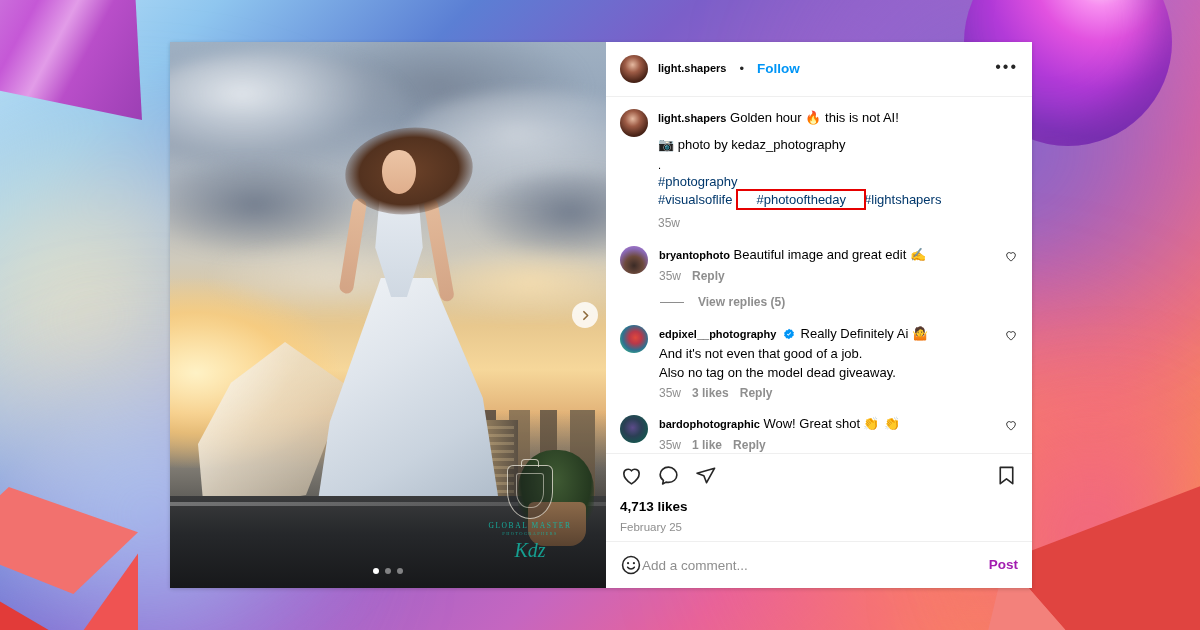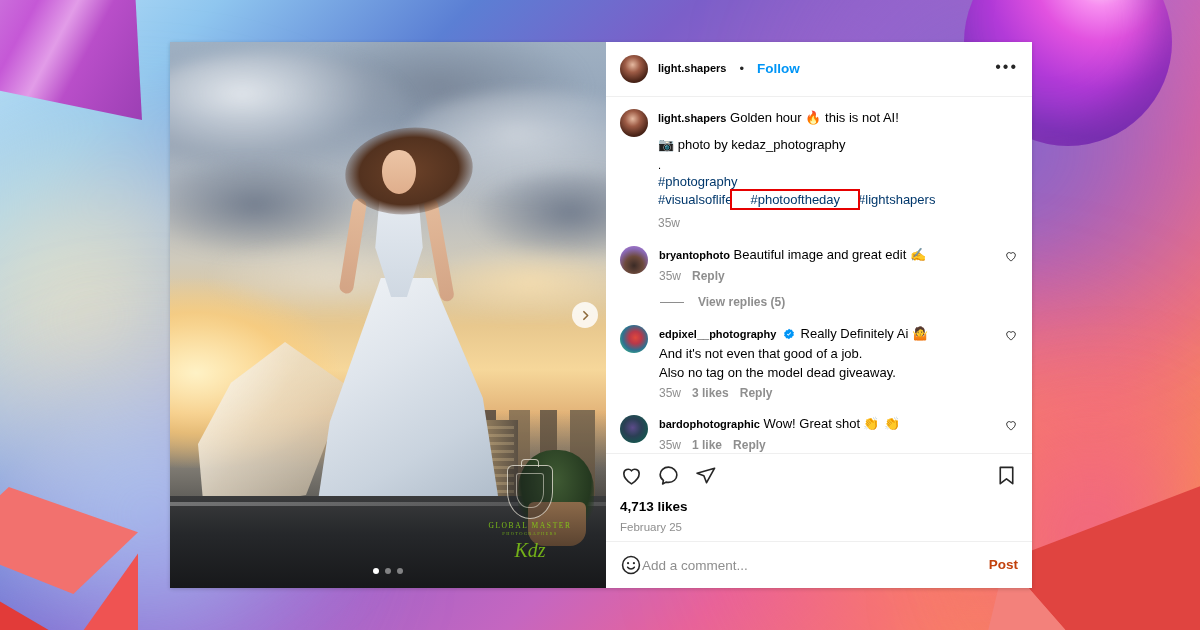--- a/index.html
+++ b/index.html
@@ -200,21 +200,21 @@
     clip-path: polygon(58% 0%, 100% 26%, 72% 90%, 4% 100%, 0% 60%, 22% 24%);
     filter: blur(.4px);
   }
   .arm-l { position:absolute; left:176px; top:156px; width:14px; height:96px;
            background:linear-gradient(to bottom,#e4bb9b,#d3a485); border-radius:8px; transform:rotate(9deg);}
   .arm-r { position:absolute; left:262px; top:156px; width:14px; height:104px;
            background:linear-gradient(to bottom,#e4bb9b,#d3a485); border-radius:8px; transform:rotate(-10deg);}
 
   .watermark {
     position:absolute; right:30px; bottom:28px;
-    width: 92px; text-align:center; color:#84cc16;
+    width: 92px; text-align:center; color:#14b8a6;
     opacity:.9;
   }
   .crest {
     width:46px; height:54px; margin:0 auto 2px;
     border:1.5px solid rgba(235,230,218,.85);
     border-radius: 6px 6px 50% 50%;
     position:relative;
     background: rgba(20,24,30,.35);
   }
   .crest:before {
@@ -274,20 +274,21 @@
   .caption-row { display:flex; gap:10px; margin-bottom:14px; }
   .caption-body { flex:1; }
   .cap-line { margin-bottom: 7px; }
   .cap-line:first-child { margin-bottom: 9px; }
   .hashtags a { color:#00376b; text-decoration:none; }
   .hl {
     outline: 2.5px solid #e60000;
     outline-offset: 0px;
     padding: 1px 18px;
     color:#00376b;
+    margin-left:6px;
   }
   .meta { color:#8e8e8e; font-size:12px; margin-top:6px; }
 
   .cmt { display:flex; gap:11px; margin-bottom:13px; position:relative; }
   .cmt-body { flex:1; padding-right:22px; }
   .cmt-meta { color:#8e8e8e; font-size:12px; margin-top:3px; display:flex; gap:11px; }
   .cmt-meta .b { font-weight:bold; color:#8e8e8e; }
   .heart-sm { position:absolute; right:0; top:3px; cursor:pointer; }
   .verified { display:inline-block; vertical-align:-2px; margin:0 2px 0 3px; }
 
@@ -310,21 +311,21 @@
     display:flex; align-items:center; 
     padding: 12px 14px;
     flex: 0 0 auto;
   }
   .emoji-btn { cursor:pointer; display:flex; }
   .cmt-input {
     flex:1; border:none; outline:none; font-size:13.5px; color:#262626;
     font-family:"Liberation Sans", sans-serif; background:transparent;
   }
   .cmt-input::placeholder { color:#8e8e8e; }
-  .post-btn { color:#c2410c; font-weight:bold; font-size:13.5px; cursor:pointer;margin-left:38px; }
+  .post-btn { color:#a21caf; font-weight:bold; font-size:13.5px; cursor:pointer;margin-left:38px; }
   .emoji { font-family:"DejaVu Sans", sans-serif; }
 </style>
 </head>
 <body>
 
 <div id="bg">
   <div class="wash wash-tl"></div>
   <div class="wash wash-bl"></div>
   <div class="wash wash-tr"></div>
   <div class="wash wash-br"></div>

